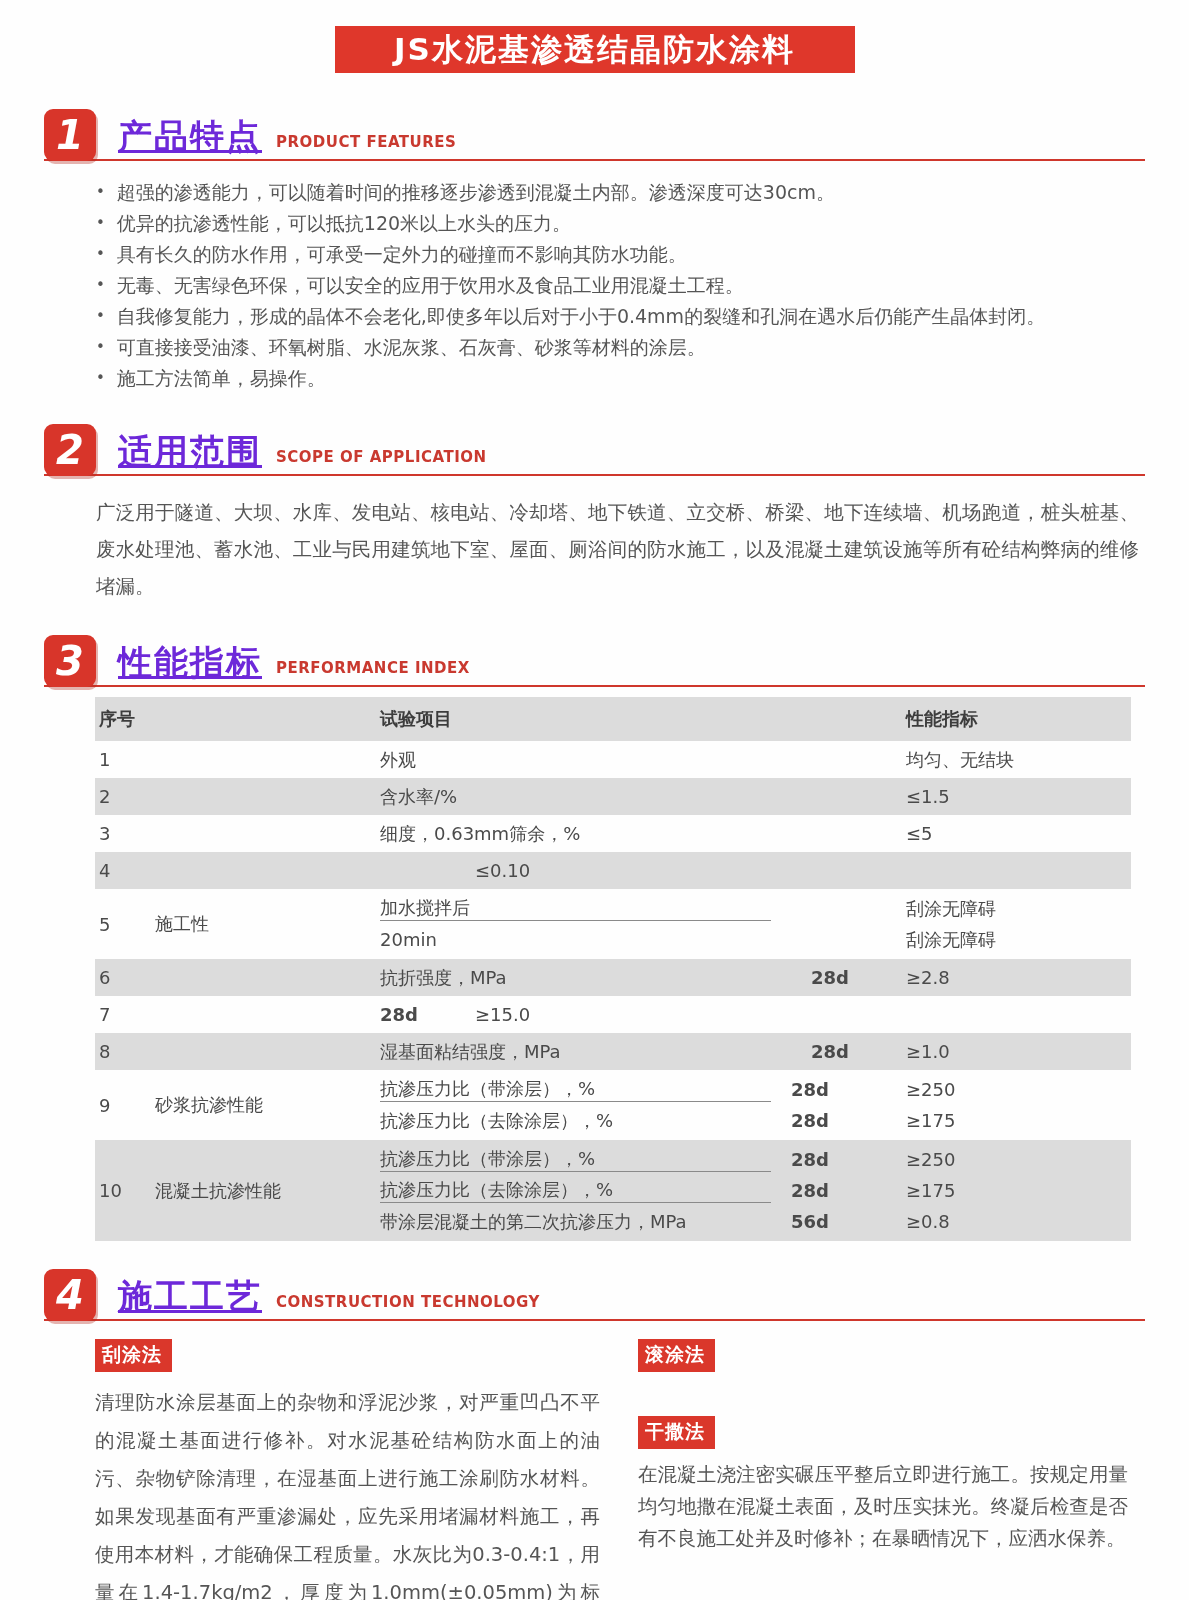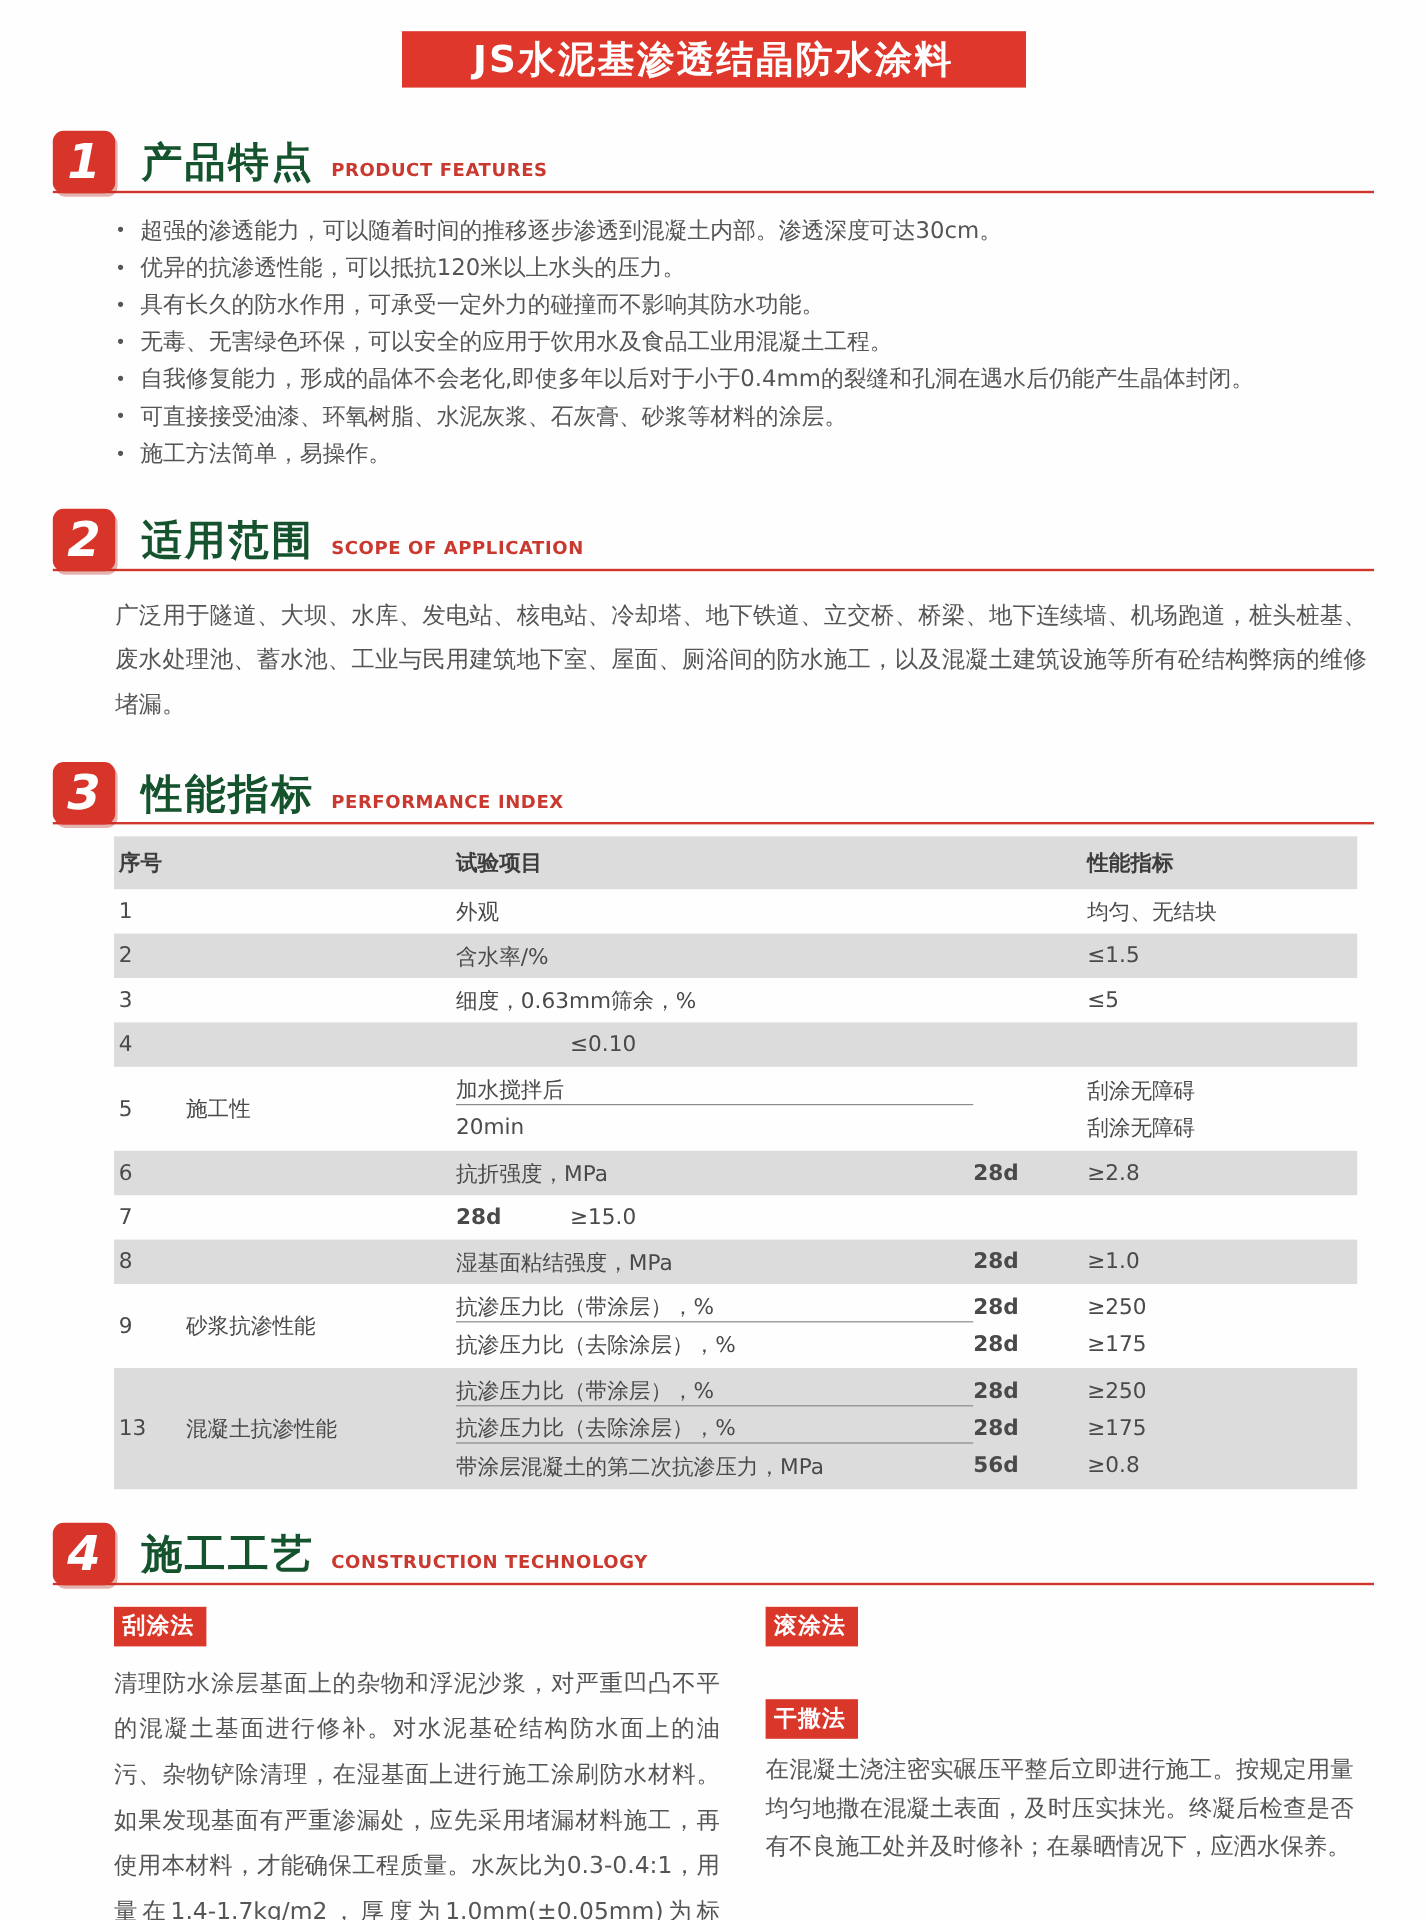--- a/index.html
+++ b/index.html
@@ -37,22 +37,22 @@
     width: 52px; height: 52px;
     background: #d8352a;
     border-radius: 9px;
     box-shadow: 2px 3px 0 rgba(180,40,30,.35);
     color: #fff; font-size: 40px; font-weight: bold; font-style: italic;
     display: flex; align-items: center; justify-content: center;
     margin-bottom: -8px;
     flex: 0 0 auto;
   }
   .sec-title {
-    color: #14532d; font-size: 34px; font-weight: bold;
-    margin-left: 22px; letter-spacing: 2px; line-height: 1;
+    color: #6d28d9; font-size: 34px; font-weight: bold;
+    margin-left: 22px; letter-spacing: 2px; line-height: 1; text-decoration: underline;
   }
   .sec-sub {
     color: #c9392f; font-size: 15px; font-weight: bold;
     margin-left: 14px; margin-bottom: 2px; letter-spacing: .5px;
   }
 
   
   .features { list-style: none; margin: 16px 0 0 96px; }
   .features li {
     font-size: 19px; color: #555;
@@ -71,21 +71,21 @@
 
   
   .perf-table { margin: 10px 58px 0 95px; font-size: 18px; color:#4a4a4a; }
   .t-row { display: flex; align-items: stretch; }
   .t-row.shaded { background: #dcdcdc; }
   .t-head { background: #dcdcdc; font-weight: bold; color:#3d3d3d; }
   .col-no   { flex: 0 0 60px; padding-left: 4px; display:flex; align-items:center; }
   .col-cat  { flex: 0 0 225px; display:flex; align-items:center; }
   .col-items{ flex: 1 1 auto; display:flex; flex-direction:column; justify-content:center; }
   .sub-item { display: flex; align-items: center; min-height: 36px; }
-  .multi .sub-item { min-height: 31px; }
+  .multi .sub-item { min-height: 31px; gap: 20px; }
   .col-name { flex: 1 1 auto; padding-right: 30px; display:flex; align-items:center; }
   .col-age  { flex: 0 0 95px; display:flex; align-items:center;font-weight:bold; }
   .col-val  { flex: 0 0 225px; display:flex; align-items:center; }
   .t-head .sub-item, .t-row .sub-item { padding: 2px 0; }
   .t-head { height: 44px; }
   .t-head .col-no, .t-head .sub-item { font-weight: bold; }
   .multi .sub-item:not(:last-child) .col-name { border-bottom: 1px solid #8a8a8a; }
   .t-row:not(.multi) { min-height: 37px; }
   .t-row.multi { padding: 4px 0; }
 
@@ -290,21 +290,21 @@
             <div class="col-val">≥250</div>
           </div>
           <div class="sub-item">
             <div class="col-name">抗渗压力比（去除涂层），%</div>
             <div class="col-age">28d</div>
             <div class="col-val">≥175</div>
           </div>
         </div>
       </div>
       <div class="t-row shaded multi">
-        <div class="col-no">13</div>
+        <div class="col-no">10</div>
         <div class="col-cat">混凝土抗渗性能</div>
         <div class="col-items">
           <div class="sub-item">
             <div class="col-name">抗渗压力比（带涂层），%</div>
             <div class="col-age">28d</div>
             <div class="col-val">≥250</div>
           </div>
           <div class="sub-item">
             <div class="col-name">抗渗压力比（去除涂层），%</div>
             <div class="col-age">28d</div>

